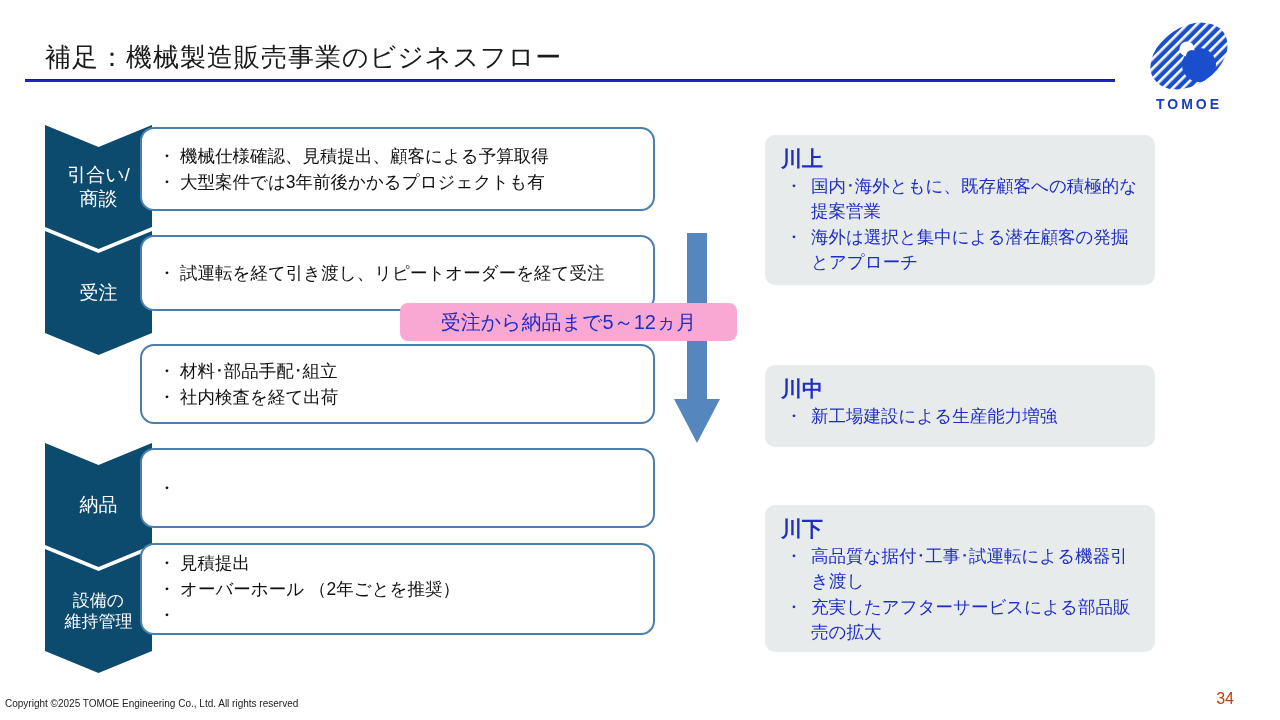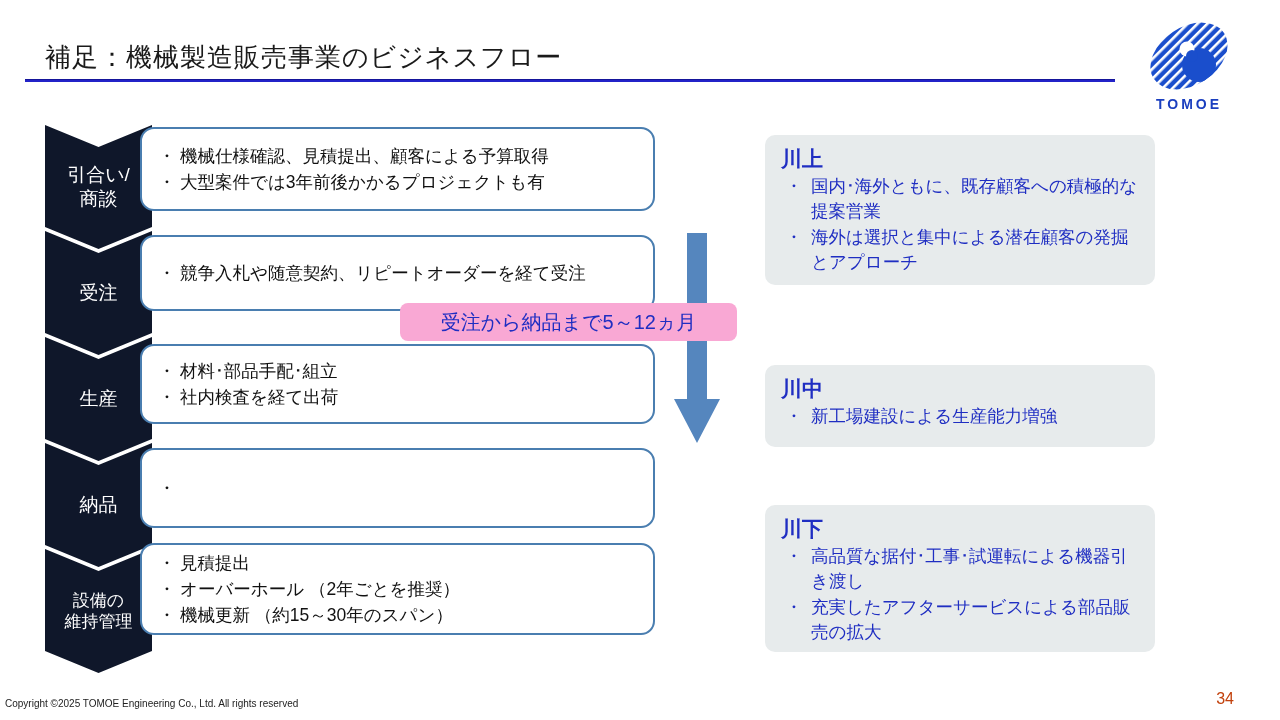--- a/index.html
+++ b/index.html
@@ -10,21 +10,21 @@
   
   .title { position:absolute; left:45px; top:40px; font-size:26px; color:#1a1a1a; letter-spacing:1px; }
   .title-rule { position:absolute; left:25px; top:79px; width:1090px; height:3px; background:#2323c8; border-top:1px solid #15159a; }
 
   
   .logo { position:absolute; left:1143px; top:16px; width:92px; text-align:center; }
   .logo svg { display:block; margin:0 auto; }
   .logo-text { font-size:14px; font-weight:bold; color:#1b3fbf; letter-spacing:3px; margin-top:-2px; }
 
   
-  .chev { position:absolute; left:45px; width:107px; height:124px; background:#0f172a;
+  .chev { position:absolute; left:45px; width:107px; height:124px; background:#0c4a6e;
           clip-path:polygon(0 0, 50% 22px, 100% 0, 100% calc(100% - 22px), 50% 100%, 0 calc(100% - 22px));
           display:flex; flex-direction:column; align-items:center; justify-content:center;
           color:#ffffff; font-size:19px; text-align:center; line-height:1.25; }
   .chev.small { font-size:17px; }
 
   
   .fbox { position:absolute; left:140px; width:515px; background:#ffffff; border:2px solid #4a7eb0;
           border-radius:14px; display:flex; flex-direction:column; justify-content:center;
           padding:6px 14px 6px 16px; }
   .fline { display:flex; font-size:17.5px; color:#111111; line-height:1.5; }
@@ -78,23 +78,20 @@
     <div class="logo-text">TOMOE</div>
   </div>
 
   <div class="chev" style="top:125px;">
     <div>引合い/</div>
     <div>商談</div>
   </div>
   <div class="chev" style="top:231px;">
     <div>受注</div>
   </div>
-  <div class="chev" style="top:337px;">
-    <div>生産</div>
-  </div>
   <div class="chev" style="top:443px;">
     <div>納品</div>
   </div>
   <div class="chev small" style="top:549px;">
     <div>設備の</div>
     <div>維持管理</div>
   </div>
 
   <div class="fbox" style="top:127px; height:84px;">
     <div class="fline">
@@ -103,21 +100,21 @@
     </div>
     <div class="fline">
       <span class="bm">・</span>
       <span>大型案件では3年前後かかるプロジェクトも有</span>
     </div>
   </div>
 
   <div class="fbox" style="top:235px; height:76px;">
     <div class="fline">
       <span class="bm">・</span>
-      <span>競争入札や随意契約、リピートオーダーを経て受注</span>
+      <span>試運転を経て引き渡し、リピートオーダーを経て受注</span>
     </div>
   </div>
 
   <div class="fbox" style="top:344px; height:80px;">
     <div class="fline">
       <span class="bm">・</span>
       <span>材料･部品手配･組立</span>
     </div>
     <div class="fline">
       <span class="bm">・</span>
@@ -135,21 +132,20 @@
     <div class="fline">
       <span class="bm">・</span>
       <span>見積提出</span>
     </div>
     <div class="fline">
       <span class="bm">・</span>
       <span>オーバーホール （2年ごとを推奨）</span>
     </div>
     <div class="fline">
       <span class="bm">・</span>
-      <span>機械更新 （約15～30年のスパン）</span>
     </div>
   </div>
 
   <div class="big-arrow">
     <svg width="46" height="210" viewBox="0 0 46 210">
       <polygon points="13,0 33,0 33,166 46,166 23,210 0,166 13,166" fill="#5586be"></polygon>
     </svg>
   </div>
 
   <div class="arrow-label">受注から納品まで5～12ヵ月</div>

